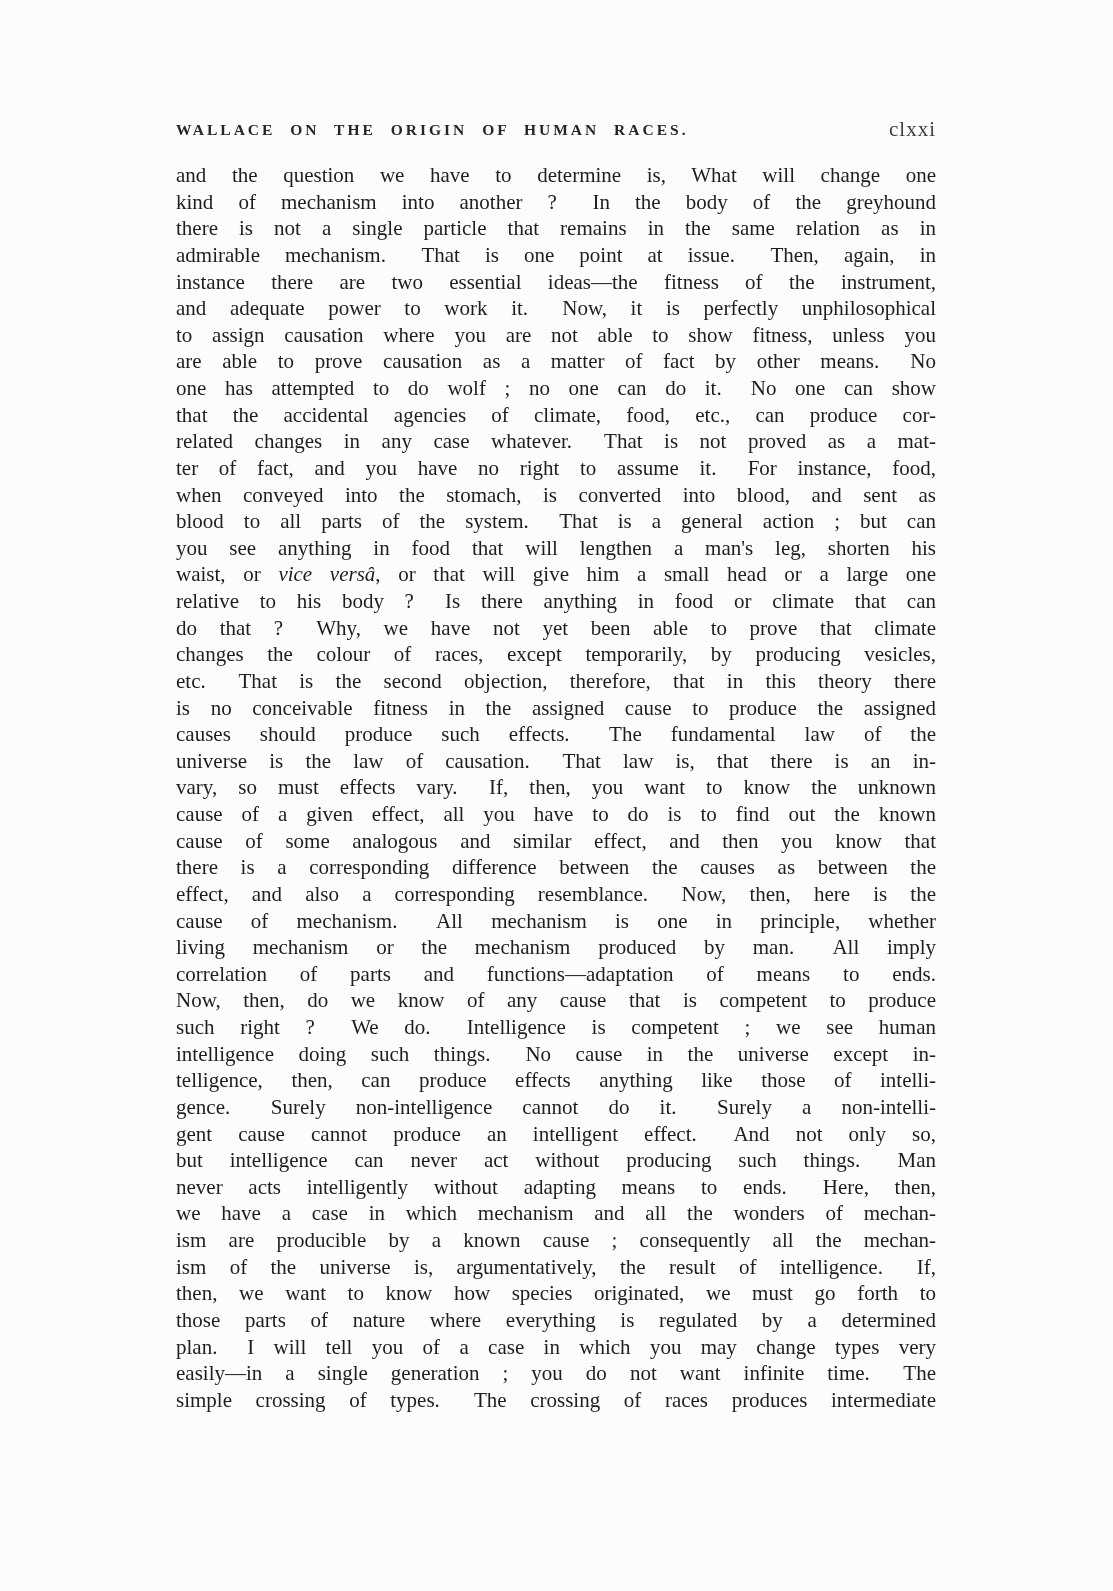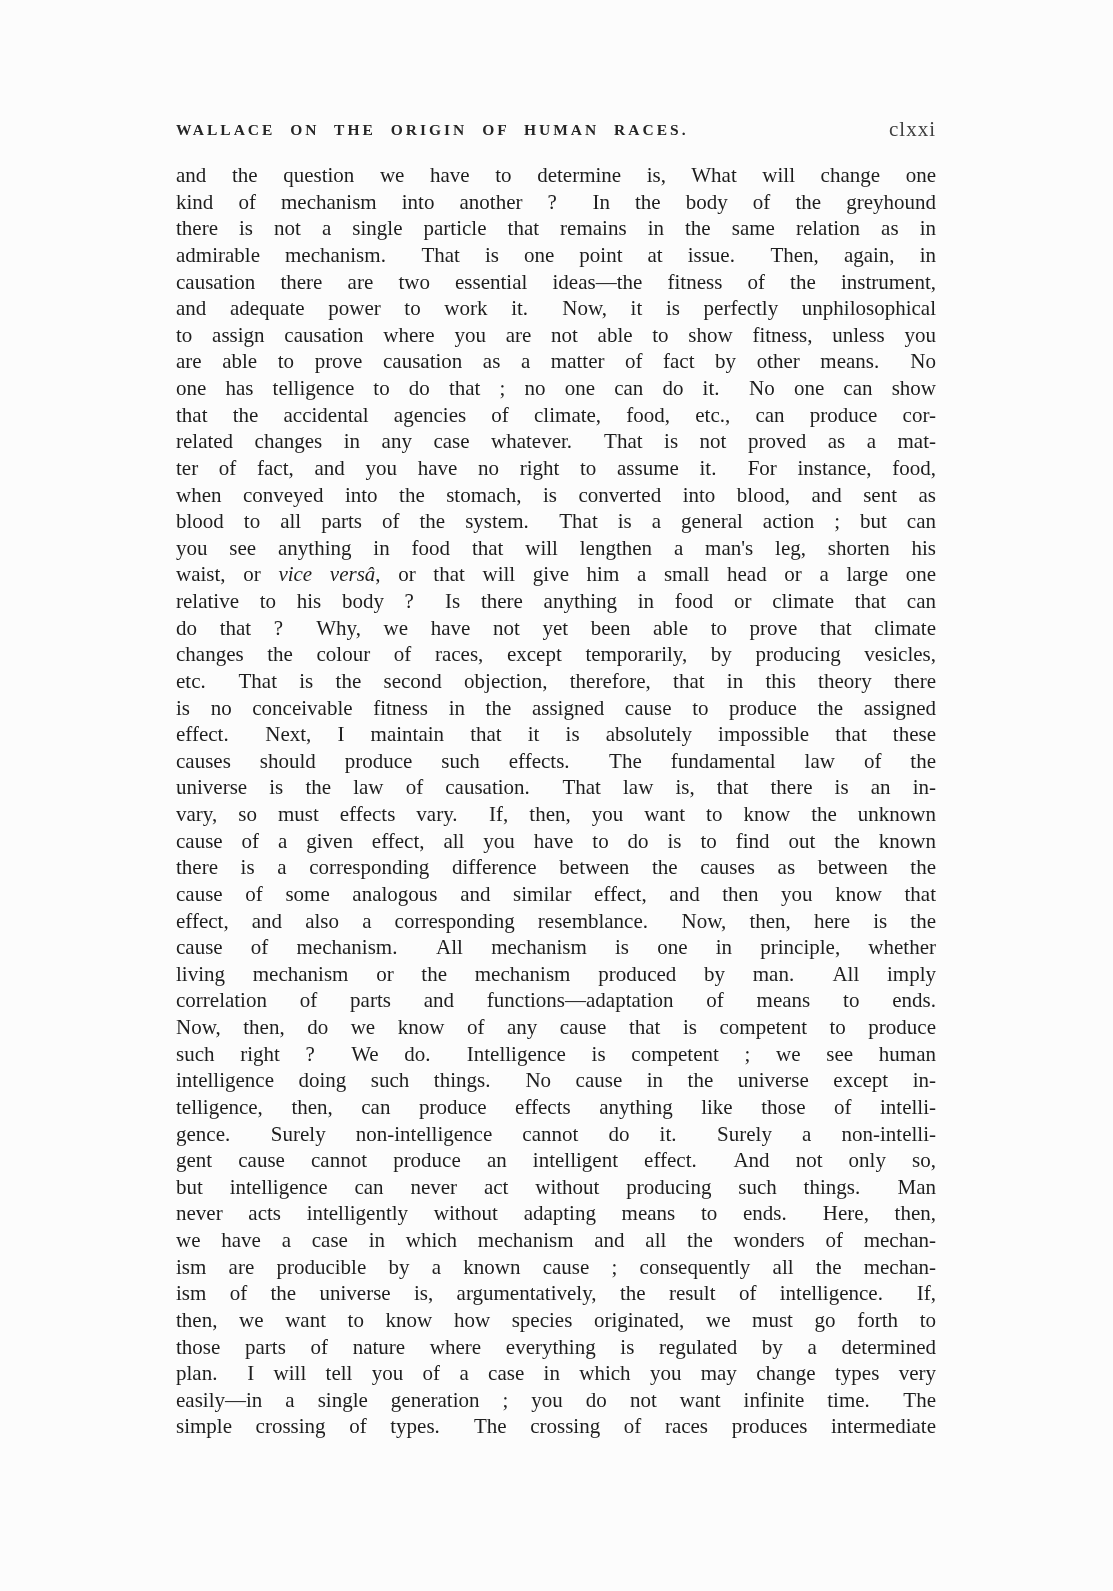--- a/index.html
+++ b/index.html
@@ -64,44 +64,43 @@
 <div class="page">
   <div class="running-head">
     <span class="head-title">WALLACE ON THE ORIGIN OF HUMAN RACES.</span>
     <span class="folio">clxxi</span>
   </div>
   <div class="text-block">
       <div class="line">and the question we have to determine is, What will change one</div>
       <div class="line">kind of mechanism into another ?  In the body of the greyhound</div>
       <div class="line">there is not a single particle that remains in the same relation as in</div>
       <div class="line">admirable mechanism.  That is one point at issue.  Then, again, in</div>
-      <div class="line">causation there are two essential ideas—the fitness of the instrument,</div>
+      <div class="line">instance there are two essential ideas—the fitness of the instrument,</div>
       <div class="line">and adequate power to work it.  Now, it is perfectly unphilosophical</div>
       <div class="line">to assign causation where you are not able to show fitness, unless you</div>
       <div class="line">are able to prove causation as a matter of fact by other means.  No</div>
-      <div class="line">one has telligence to do that ; no one can do it.  No one can show</div>
+      <div class="line">one has attempted to do wolf ; no one can do it.  No one can show</div>
       <div class="line">that the accidental agencies of climate, food, etc., can produce cor-</div>
       <div class="line">related changes in any case whatever.  That is not proved as a mat-</div>
       <div class="line">ter of fact, and you have no right to assume it.  For instance, food,</div>
       <div class="line">when conveyed into the stomach, is converted into blood, and sent as</div>
       <div class="line">blood to all parts of the system.  That is a general action ; but can</div>
       <div class="line">you see anything in food that will lengthen a man's leg, shorten his</div>
       <div class="line">waist, or <i>vice versâ</i>, or that will give him a small head or a large one</div>
       <div class="line">relative to his body ?  Is there anything in food or climate that can</div>
       <div class="line">do that ?  Why, we have not yet been able to prove that climate</div>
       <div class="line">changes the colour of races, except temporarily, by producing vesicles,</div>
       <div class="line">etc.  That is the second objection, therefore, that in this theory there</div>
       <div class="line">is no conceivable fitness in the assigned cause to produce the assigned</div>
-      <div class="line">effect.  Next, I maintain that it is absolutely impossible that these</div>
       <div class="line">causes should produce such effects.  The fundamental law of the</div>
       <div class="line">universe is the law of causation.  That law is, that there is an in-</div>
       <div class="line">vary, so must effects vary.  If, then, you want to know the unknown</div>
       <div class="line">cause of a given effect, all you have to do is to find out the known</div>
+      <div class="line">cause of some analogous and similar effect, and then you know that</div>
       <div class="line">there is a corresponding difference between the causes as between the</div>
-      <div class="line">cause of some analogous and similar effect, and then you know that</div>
       <div class="line">effect, and also a corresponding resemblance.  Now, then, here is the</div>
       <div class="line">cause of mechanism.  All mechanism is one in principle, whether</div>
       <div class="line">living mechanism or the mechanism produced by man.  All imply</div>
       <div class="line">correlation of parts and functions—adaptation of means to ends.</div>
       <div class="line">Now, then, do we know of any cause that is competent to produce</div>
       <div class="line">such right ?  We do.  Intelligence is competent ; we see human</div>
       <div class="line">intelligence doing such things.  No cause in the universe except in-</div>
       <div class="line">telligence, then, can produce effects anything like those of intelli-</div>
       <div class="line">gence.  Surely non-intelligence cannot do it.  Surely a non-intelli-</div>
       <div class="line">gent cause cannot produce an intelligent effect.  And not only so,</div>

